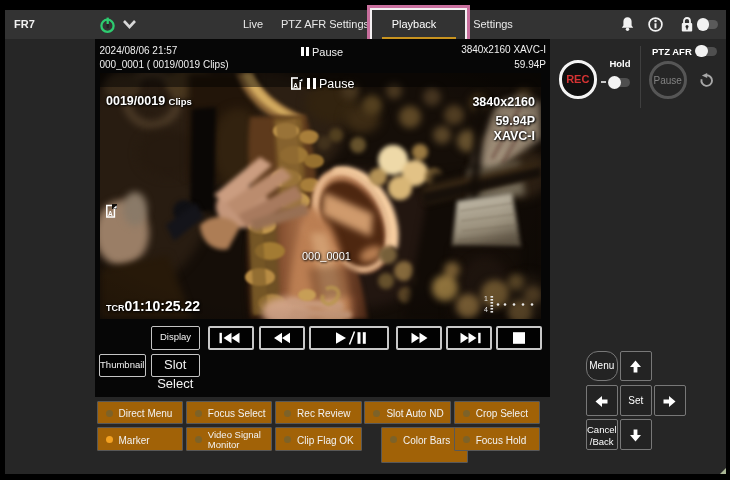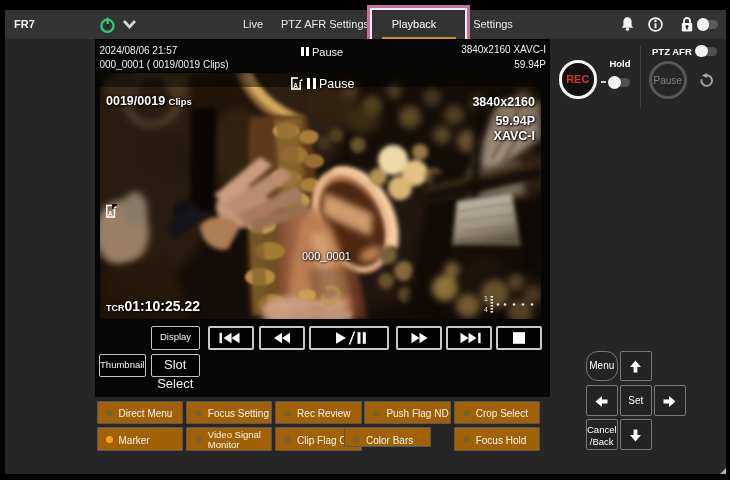--- a/index.html
+++ b/index.html
@@ -356,47 +356,47 @@
 </div>
 <div class="sbtn" style="left:98.5px; top:354px; width:47.5px; height:23px; font-size:9.5px; line-height:19px;">Thumbnail</div>
 <div class="sbtn" style="left:150.5px; top:354px; width:49.5px; height:23px; font-size:13px; line-height:19px;">Slot Select</div>
 
 <div class="abtn" style="left:96.5px; top:400.5px;">
     <span class="dot"></span>
     <span class="lbl">Direct Menu</span>
   </div>
 <div class="abtn" style="left:185.8px; top:400.5px;">
     <span class="dot"></span>
-    <span class="lbl">Focus Setting</span>
+    <span class="lbl">Focus Select</span>
   </div>
 <div class="abtn" style="left:275.1px; top:400.5px;">
     <span class="dot"></span>
     <span class="lbl">Rec Review</span>
   </div>
 <div class="abtn" style="left:364.4px; top:400.5px;">
     <span class="dot"></span>
-    <span class="lbl">Push Flag ND</span>
+    <span class="lbl">Slot Auto ND</span>
   </div>
 <div class="abtn" style="left:453.7px; top:400.5px;">
     <span class="dot"></span>
     <span class="lbl">Crop Select</span>
   </div>
 <div class="abtn" style="left:96.5px; top:427px; height:24px;">
     <span class="dot" style="background:#f3a121;"></span>
     <span class="lbl" style="top:7px;">Marker</span>
   </div>
 <div class="abtn" style="left:185.8px; top:427px; height:24px;">
     <span class="dot"></span>
     <span class="lbl" style="top:1.5px; font-size:9.5px; line-height:10.5px;">Video Signal<br>Monitor</span>
   </div>
 <div class="abtn" style="left:275.1px; top:427px; height:24px;">
     <span class="dot"></span>
     <span class="lbl" style="top:7px;">Clip Flag OK</span>
   </div>
-<div class="abtn" style="left:344px; top:427px; height:20px;">
+<div class="abtn" style="left:381px; top:427px; height:36px;">
     <span class="dot"></span>
     <span class="lbl" style="top:7px;">Color Bars</span>
   </div>
 <div class="abtn" style="left:453.7px; top:427px; height:24px;">
     <span class="dot"></span>
     <span class="lbl" style="top:7px;">Focus Hold</span>
   </div>
 
 <div class="abs" style="left:558.5px; top:60.3px; width:38.5px; height:38.5px; border:3.2px solid #f4f4f4; border-radius:50%; background:#101010; color:#d63333; font-weight:bold; font-size:11px; text-align:center; line-height:32px;">REC</div>
 <div class="abs" style="left:600.5px; top:80.5px; width:5.5px; height:2px; background:#c9c9c9;"></div>

